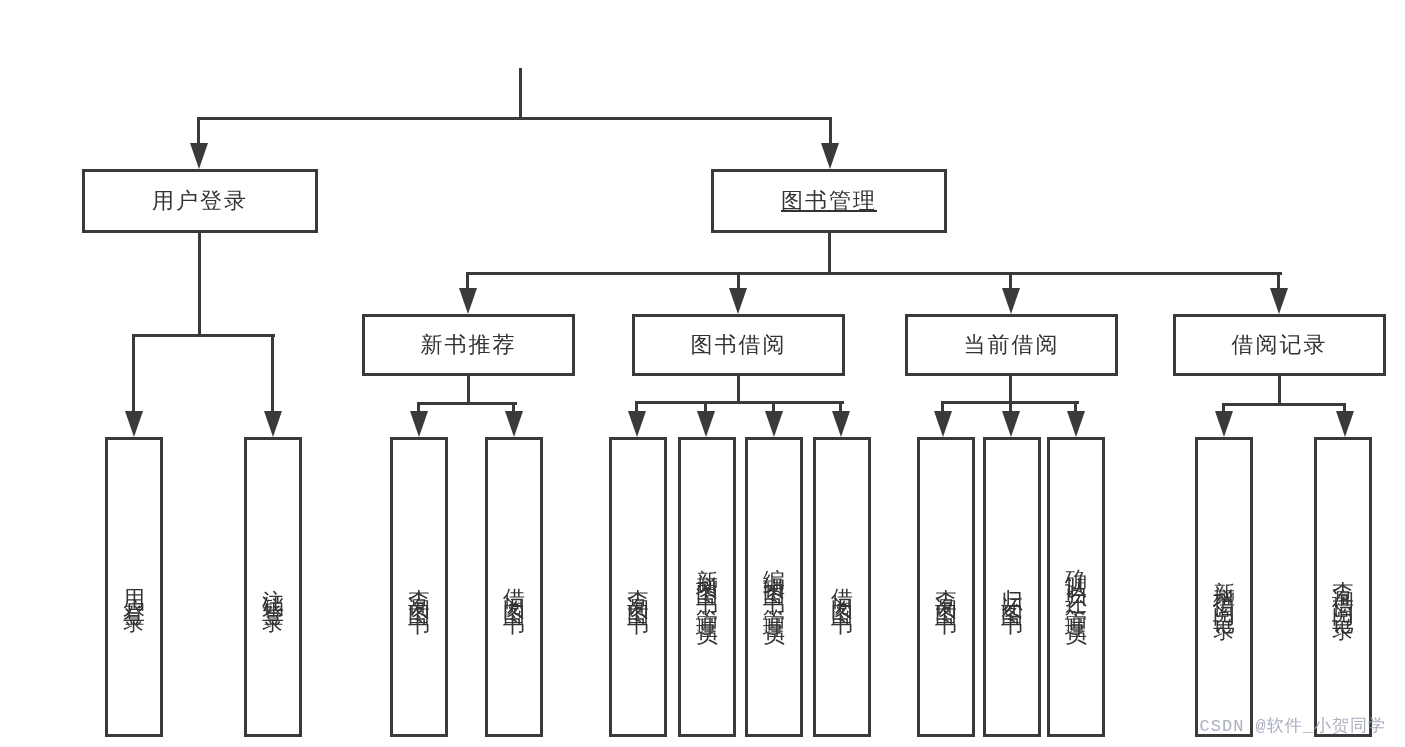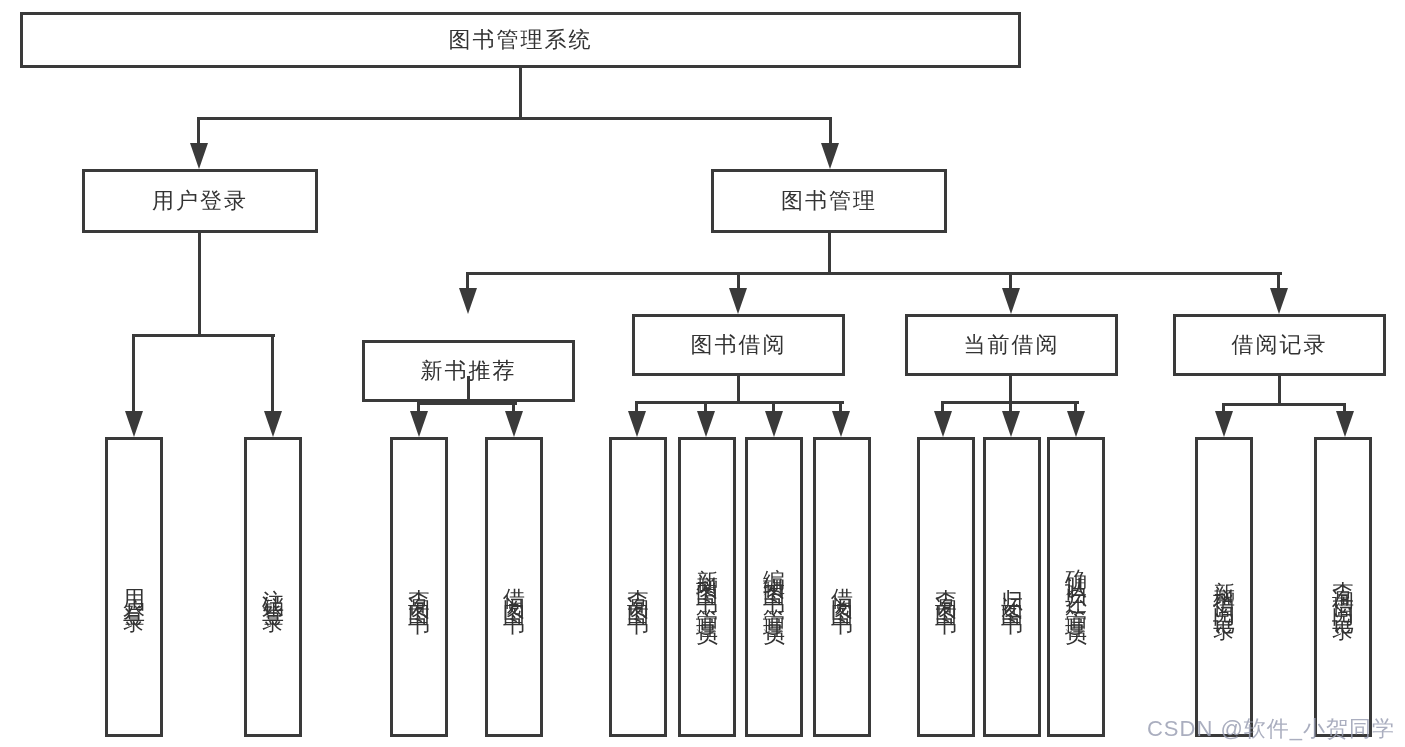--- a/index.html
+++ b/index.html
@@ -30,47 +30,45 @@
   }
   .ln{position:absolute;background:#3a3a3a;}
   .arrow{
     position:absolute;width:0;height:0;
     border-left:9px solid transparent;
     border-right:9px solid transparent;
     border-top:26px solid #3a3a3a;
   }
   .watermark{
     position:absolute;
-    right:10px;top:714px;
-    font-size:22px;
+    right:19px;top:714px;
+    font-size:17px;
     color:rgba(155,160,180,0.85);
     letter-spacing:1px;
     z-index:5;
+    font-family:Liberation Mono, monospace;
   }
 </style>
 </head>
 <body>
 
 <div id="canvas">
 
-  <div class="box" style="left:20px;top:12px;width:1001px;height:56px;">
-    <span>图书管理系统</span>
-  </div>
 
   <div class="ln" style="left:519px;top:68px;width:3px;height:51px;"></div>
   <div class="ln" style="left:197px;top:117px;width:635px;height:3px;"></div>
   <div class="ln" style="left:197px;top:117px;width:3px;height:30px;"></div>
   <div class="ln" style="left:829px;top:117px;width:3px;height:30px;"></div>
   <div class="arrow" style="left:190px;top:143px;"></div>
   <div class="arrow" style="left:821px;top:143px;"></div>
 
   <div class="box" style="left:82px;top:169px;width:236px;height:64px;">
     <span>用户登录</span>
   </div>
-  <div class="box" style="left:711px;top:169px;width:236px;height:64px;">
+  <div class="box" style="left:711px;top:169px;width:236px;height:64px;text-decoration:underline;">
     <span>图书管理</span>
   </div>
 
   <div class="ln" style="left:198px;top:233px;width:3px;height:104px;"></div>
   <div class="ln" style="left:132px;top:334px;width:143px;height:3px;"></div>
   <div class="ln" style="left:132px;top:334px;width:3px;height:80px;"></div>
   <div class="ln" style="left:271px;top:334px;width:3px;height:80px;"></div>
   <div class="arrow" style="left:125px;top:411px;"></div>
   <div class="arrow" style="left:264px;top:411px;"></div>
 
@@ -78,21 +76,21 @@
   <div class="ln" style="left:466px;top:272px;width:816px;height:3px;"></div>
   <div class="ln" style="left:466px;top:272px;width:3px;height:20px;"></div>
   <div class="ln" style="left:737px;top:272px;width:3px;height:20px;"></div>
   <div class="ln" style="left:1009px;top:272px;width:3px;height:20px;"></div>
   <div class="ln" style="left:1277px;top:272px;width:3px;height:20px;"></div>
   <div class="arrow" style="left:459px;top:288px;"></div>
   <div class="arrow" style="left:729px;top:288px;"></div>
   <div class="arrow" style="left:1002px;top:288px;"></div>
   <div class="arrow" style="left:1270px;top:288px;"></div>
 
-  <div class="box" style="left:362px;top:314px;width:213px;height:62px;margin-top:26px;">
+  <div class="box" style="left:362px;top:314px;width:213px;height:62px;">
     <span>新书推荐</span>
   </div>
   <div class="box" style="left:905px;top:314px;width:213px;height:62px;">
     <span>当前借阅</span>
   </div>
   <div class="box" style="left:632px;top:314px;width:213px;height:62px;">
     <span>图书借阅</span>
   </div>
   <div class="box" style="left:1173px;top:314px;width:213px;height:62px;">
     <span>借阅记录</span>

